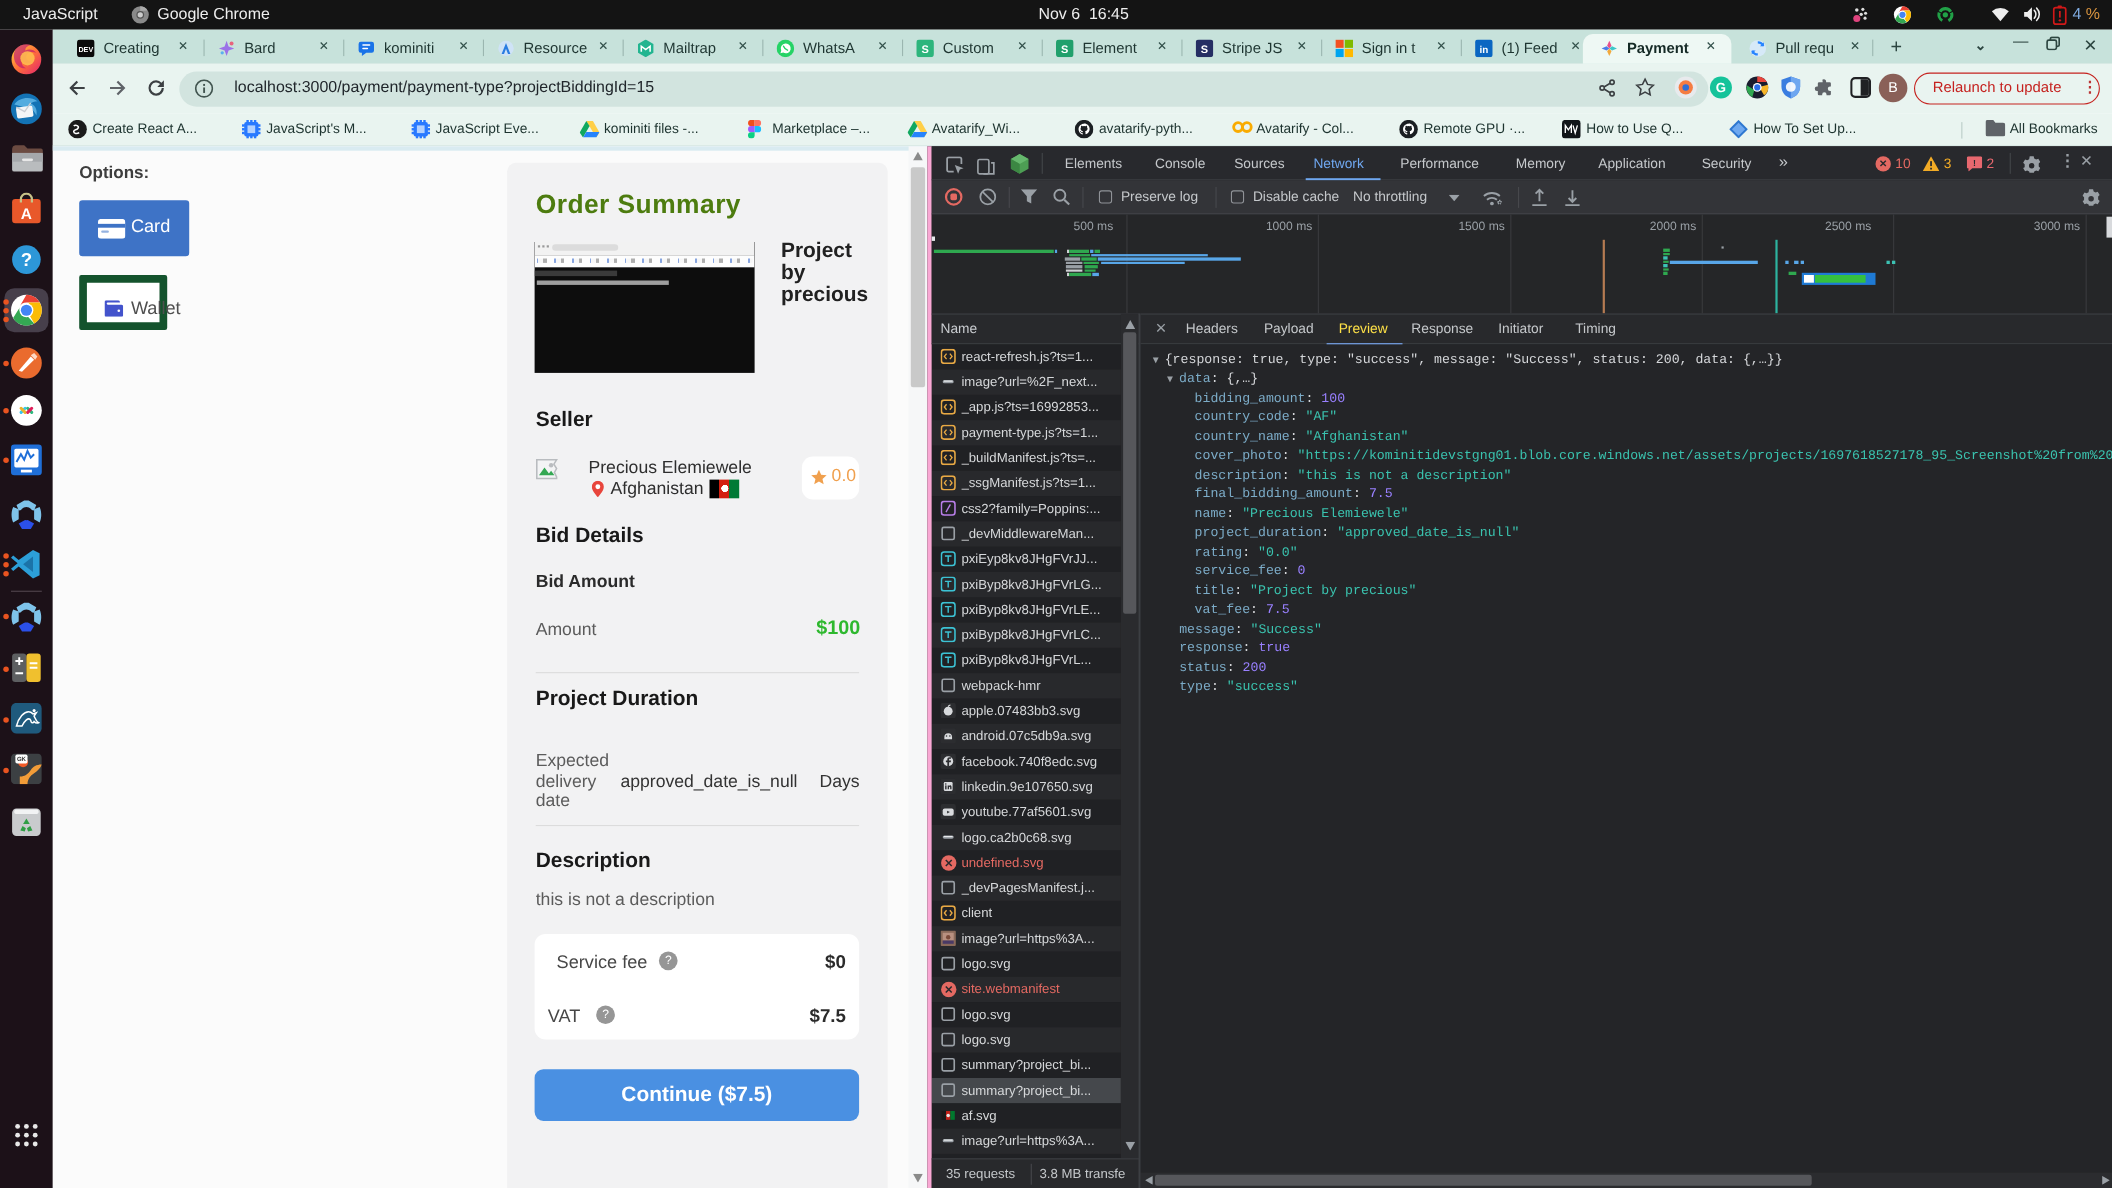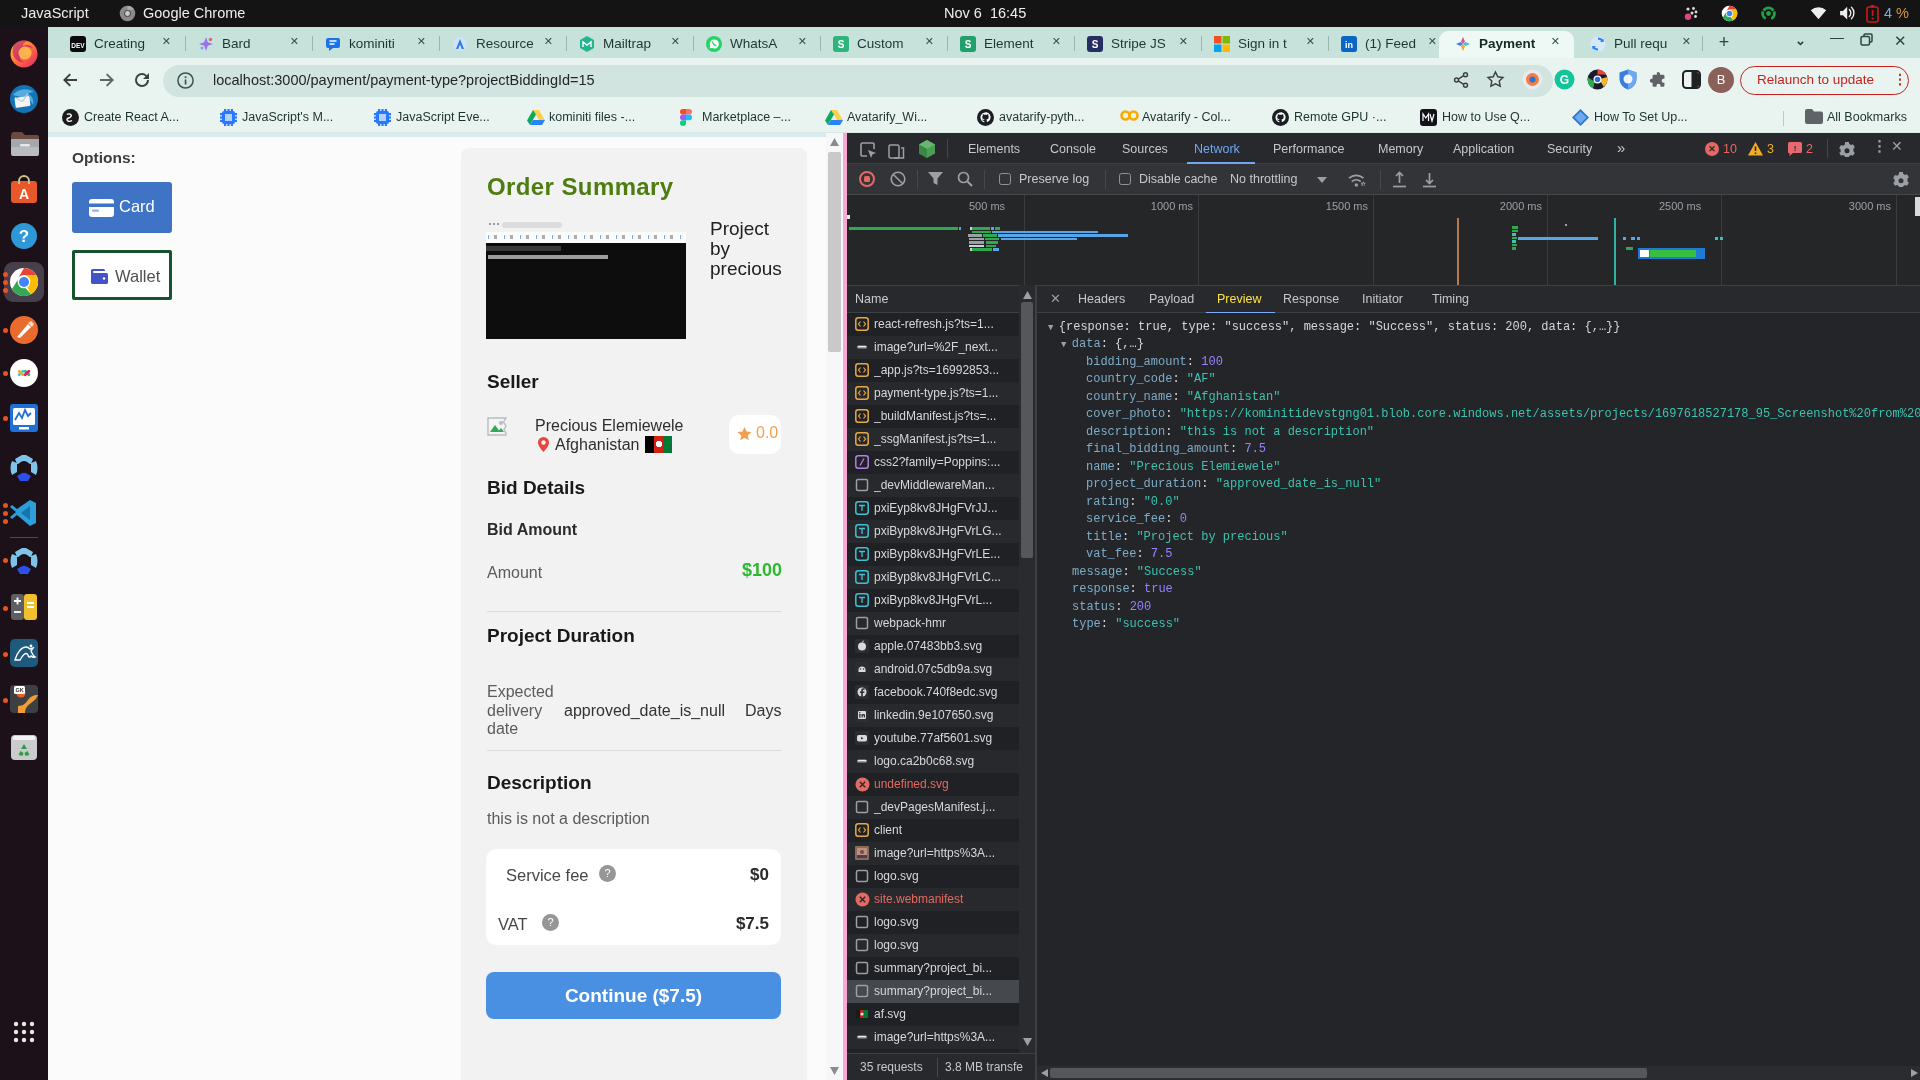--- a/index.html
+++ b/index.html
@@ -658,41 +658,41 @@
   <div class="a" style="left:0;top:0;width:795px;height:4px;background:#d9ebf1"></div>
   <div class="a" style="left:24px;top:16px;font-size:15.5px;font-weight:bold;color:#3d3d3d">Options:</div>
   <div class="a" style="left:24px;top:49px;width:100px;height:51px;background:#3e73c6;border-radius:3px">
     <svg class="a" style="left:17px;top:17px" width="25" height="18" viewBox="0 0 25 18">
         <rect x="0" y="0" width="25" height="18" rx="3" fill="#fff"></rect>
         <rect x="0" y="4.5" width="25" height="3.5" fill="#3e73c6"></rect>
         <rect x="3" y="10.5" width="7" height="2.2" rx="1" fill="#3e73c6" opacity=".55"></rect>
       </svg>
     <div class="a" style="left:47px;top:15px;font-size:16.5px;color:#fff">Card</div>
   </div>
-  <div class="a" style="left:24px;top:117px;width:100px;height:50px;background:#fff;border:3px solid #14532d;border-radius:2px">
+  <div class="a" style="left:24px;top:117px;width:80px;height:50px;background:#fff;border:7px solid #14532d;border-radius:2px">
     <svg class="a" style="left:16px;top:16px" width="17" height="15" viewBox="0 0 17 15">
         <path d="M1.5 0h11A1.5 1.5 0 0 1 14 1.5V2H3a1 1 0 0 0 0 2h12.5A1.5 1.5 0 0 1 17 5.5v8a1.5 1.5 0 0 1-1.5 1.5h-14A1.5 1.5 0 0 1 0 13.5v-12A1.5 1.5 0 0 1 1.5 0z" fill="#4353cc"></path>
         <circle cx="13" cy="9.5" r="1.2" fill="#fff"></circle>
       </svg>
     <div class="a" style="left:40px;top:14px;font-size:16.5px;color:#4f4f4f">Wallet</div>
   </div>
 
   <div class="a" style="left:413px;top:15px;width:346px;height:932px;background:#f2f2f3;border-radius:8px 8px 0 0">
     <div class="a" style="left:26px;top:25px;font-size:24px;font-weight:bold;color:#4d7c0f;letter-spacing:.4px">Order Summary</div>
 
     <div class="a" style="left:25px;top:72px;width:200px;height:119px;background:#0d0d0d;overflow:hidden">
       <div class="a" style="left:0;top:0;width:200px;height:12px;background:#f2f2f2"></div>
       <div class="a" style="left:3px;top:3px;width:2px;height:2px;background:#999;box-shadow:4px 0 #999,8px 0 #999"></div>
       <div class="a" style="left:16px;top:2px;width:60px;height:6px;background:#dcdcdc;border-radius:3px"></div>
       <div class="a" style="left:0;top:12px;width:200px;height:11px;background:#fdfdfd"></div>
       <div class="a" style="left:2px;top:15px;width:196px;height:4px;background:repeating-linear-gradient(90deg,#6a8fd8 0 1.5px,#f5f5f5 1.5px 6px,#9a9a9a 6px 9px,#fdfdfd 9px 16px);opacity:.8"></div>
       <div class="a" style="left:0;top:26px;width:75px;height:5px;background:#3a3a3a"></div>
       <div class="a" style="left:2px;top:35px;width:120px;height:3.5px;background:#b9b9b9;opacity:.85"></div>
     </div>
-    <div class="a" style="left:249px;top:71px;width:72px;font-size:19px;font-weight:400;line-height:20px;color:#212121">Project by precious</div>
+    <div class="a" style="left:249px;top:71px;width:72px;font-size:19px;font-weight:700;line-height:20px;color:#212121">Project by precious</div>
     <div class="a" style="left:26px;top:223px;font-size:19px;font-weight:bold;color:#191919">Seller</div>
 
     <svg class="a" style="left:25px;top:267px" width="25" height="22" viewBox="0 0 25 22">
         <path d="M2 3h18l-2.5 4 2.5 4-2 3.5 2 4V20H2z" fill="#f3f4f5" stroke="#b9bcbf" stroke-width="1.4"></path>
         <path d="M4 17l5-7 4 5.5 2-2.5 3 4z" fill="#34a853"></path>
         <circle cx="15" cy="8" r="2" fill="#b9bcbf"></circle>
       </svg>
     <div class="a" style="left:74px;top:269px;font-size:16px;color:#2e2e2e">Precious Elemiewele</div>
     <svg class="a" style="left:77px;top:289px" width="11" height="15" viewBox="0 0 11 15">
         <path d="M5.5 0A5.5 5.5 0 0 1 11 5.5C11 9.5 5.5 15 5.5 15S0 9.5 0 5.5A5.5 5.5 0 0 1 5.5 0z" fill="#e8453c"></path>
@@ -837,21 +837,21 @@
         <path d="M1 15.5h13" stroke="#9aa0a6" stroke-width="1.7"></path>
       </svg>
     <svg class="a" style="left:1046px;top:7px" width="16" height="16" viewBox="0 0 16 16">
         <path d="M6.2 1h3.6l.5 2 1.8 1 1.9-.7 1.8 3-1.4 1.4v2.6l1.4 1.4-1.8 3-1.9-.7-1.8 1-.5 2H6.2l-.5-2-1.8-1-1.9.7-1.8-3L1.6 11V8.4L.2 7l1.8-3 1.9.7 1.8-1z" fill="#9aa0a6"></path>
         <circle cx="8" cy="9.7" r="2.5" fill="#333438"></circle>
       </svg>
   </div>
 
   <div class="a" style="left:0;top:62px;width:1075px;height:90px;background:#252628;font-size:11px;color:#9aa0a6">
     <div class="a" style="left:177px;top:62px;width:1px;height:28px"></div>
-    <div class="a" style="left:122px;top:5px;width:50px;text-align:left">500 ms</div>
+    <div class="a" style="left:122px;top:5px;width:50px;text-align:center">500 ms</div>
     <div class="a" style="left:289px;top:5px;width:57px;text-align:right">1000 ms</div>
     <div class="a" style="left:464px;top:5px;width:57px;text-align:right">1500 ms</div>
     <div class="a" style="left:638px;top:5px;width:57px;text-align:right">2000 ms</div>
     <div class="a" style="left:812px;top:5px;width:57px;">2500 ms</div>
     <div class="a" style="left:987px;top:5px;width:57px;text-align:right">3000 ms</div>
     <div class="wgrid" style="left:177px"></div>
       <div class="wgrid" style="left:351px"></div>
       <div class="wgrid" style="left:526px"></div>
       <div class="wgrid" style="left:700px"></div>
       <div class="wgrid" style="left:874px"></div>

